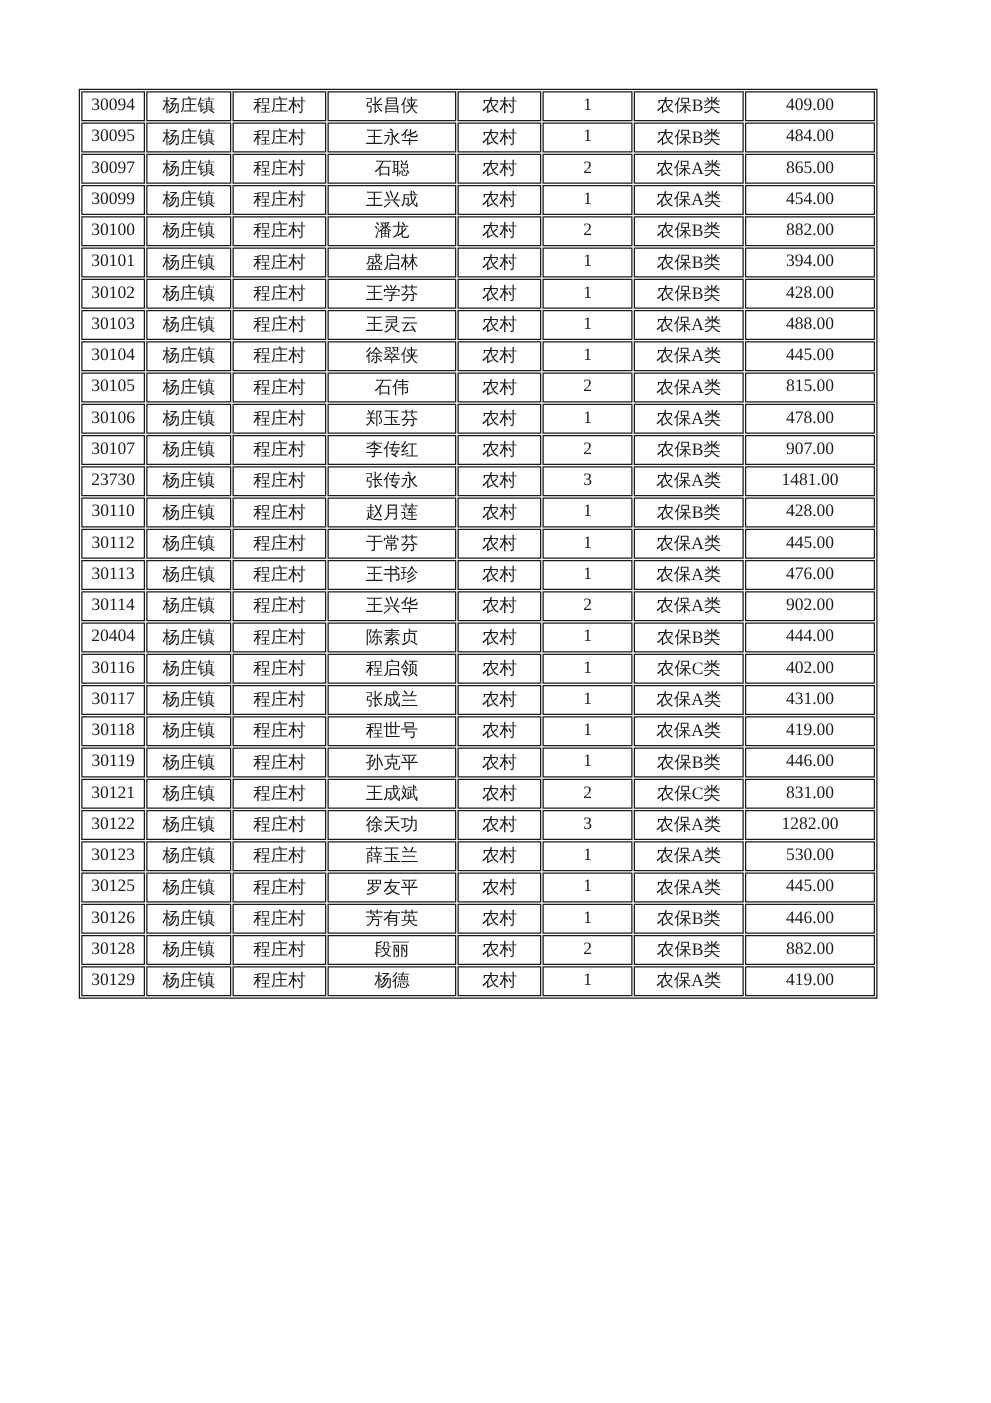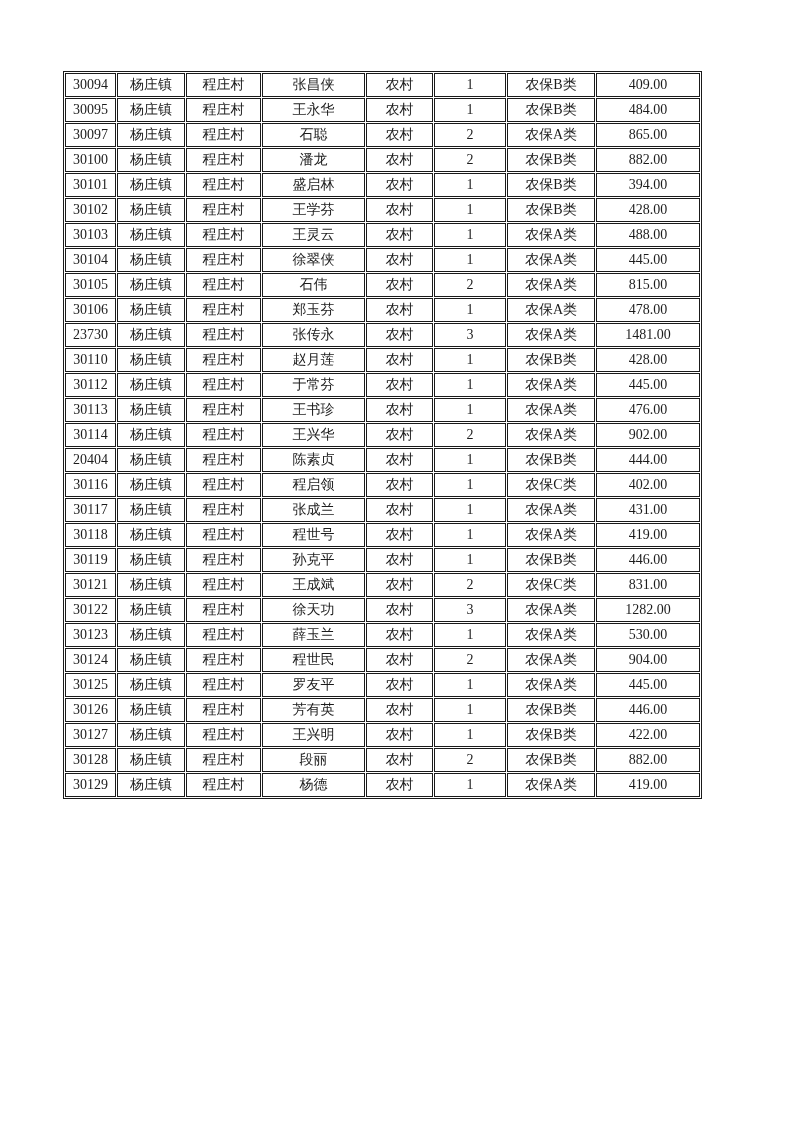--- a/index.html
+++ b/index.html
@@ -87,20 +87,30 @@
           <td>30097</td>
           <td>杨庄镇</td>
           <td>程庄村</td>
           <td>石聪</td>
           <td>农村</td>
           <td>2</td>
           <td>农保A类</td>
           <td>865.00</td>
         </tr>
         <tr>
+          <td>30099</td>
+          <td>杨庄镇</td>
+          <td>程庄村</td>
+          <td>王兴成</td>
+          <td>农村</td>
+          <td>1</td>
+          <td>农保A类</td>
+          <td>454.00</td>
+        </tr>
+        <tr>
           <td>30100</td>
           <td>杨庄镇</td>
           <td>程庄村</td>
           <td>潘龙</td>
           <td>农村</td>
           <td>2</td>
           <td>农保B类</td>
           <td>882.00</td>
         </tr>
         <tr>
@@ -155,20 +165,30 @@
         </tr>
         <tr>
           <td>30106</td>
           <td>杨庄镇</td>
           <td>程庄村</td>
           <td>郑玉芬</td>
           <td>农村</td>
           <td>1</td>
           <td>农保A类</td>
           <td>478.00</td>
+        </tr>
+        <tr>
+          <td>30107</td>
+          <td>杨庄镇</td>
+          <td>程庄村</td>
+          <td>李传红</td>
+          <td>农村</td>
+          <td>2</td>
+          <td>农保B类</td>
+          <td>907.00</td>
         </tr>
         <tr>
           <td>23730</td>
           <td>杨庄镇</td>
           <td>程庄村</td>
           <td>张传永</td>
           <td>农村</td>
           <td>3</td>
           <td>农保A类</td>
           <td>1481.00</td>
@@ -287,58 +307,38 @@
           <td>30123</td>
           <td>杨庄镇</td>
           <td>程庄村</td>
           <td>薛玉兰</td>
           <td>农村</td>
           <td>1</td>
           <td>农保A类</td>
           <td>530.00</td>
         </tr>
         <tr>
-          <td>30124</td>
-          <td>杨庄镇</td>
-          <td>程庄村</td>
-          <td>程世民</td>
-          <td>农村</td>
-          <td>2</td>
-          <td>农保A类</td>
-          <td>904.00</td>
-        </tr>
-        <tr>
           <td>30125</td>
           <td>杨庄镇</td>
           <td>程庄村</td>
           <td>罗友平</td>
           <td>农村</td>
           <td>1</td>
           <td>农保A类</td>
           <td>445.00</td>
         </tr>
         <tr>
           <td>30126</td>
           <td>杨庄镇</td>
           <td>程庄村</td>
           <td>芳有英</td>
           <td>农村</td>
           <td>1</td>
           <td>农保B类</td>
           <td>446.00</td>
-        </tr>
-        <tr>
-          <td>30127</td>
-          <td>杨庄镇</td>
-          <td>程庄村</td>
-          <td>王兴明</td>
-          <td>农村</td>
-          <td>1</td>
-          <td>农保B类</td>
-          <td>422.00</td>
         </tr>
         <tr>
           <td>30128</td>
           <td>杨庄镇</td>
           <td>程庄村</td>
           <td>段丽</td>
           <td>农村</td>
           <td>2</td>
           <td>农保B类</td>
           <td>882.00</td>

